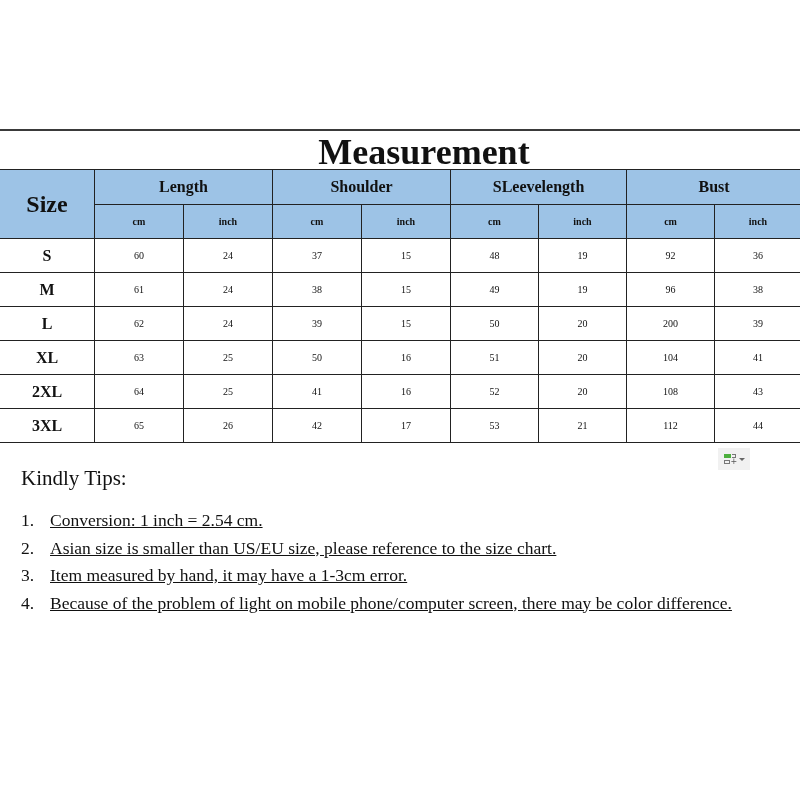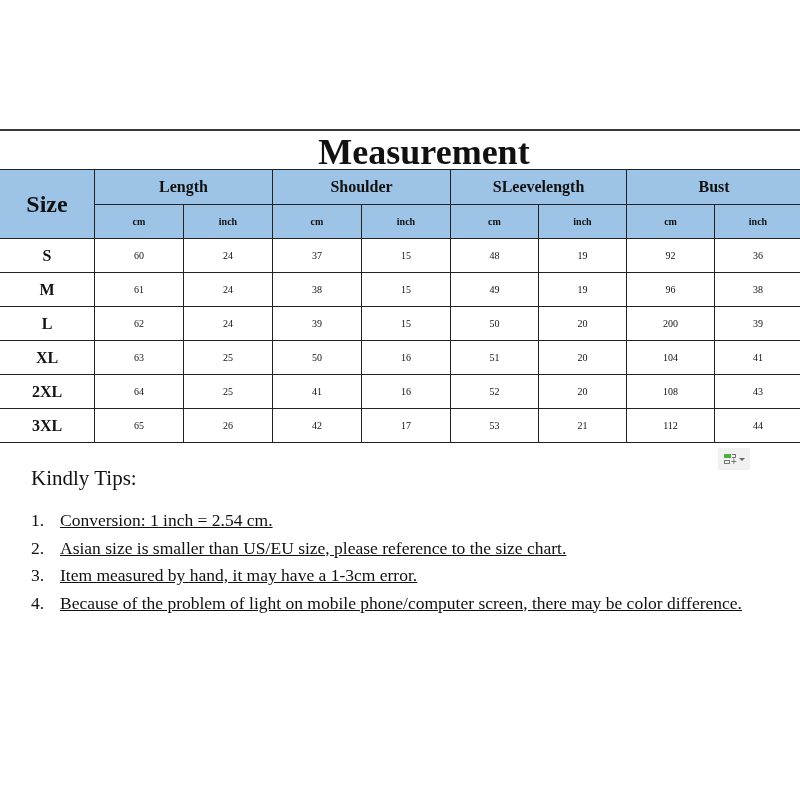--- a/index.html
+++ b/index.html
@@ -24,21 +24,21 @@
   td, th {
     border: 1.5px solid #222; text-align: center; padding: 0;
   }
   th { background: #9dc3e6; font-weight: bold; }
   .h1 th { height: 34px; font-size: 16px; }
   .h2 th { height: 33px; font-size: 10px; }
   th.size { font-size: 24px; }
   td { height: 33px; font-size: 10px; }
   td.sz { font-weight: bold; font-size: 16px; }
   .tips {
-    position: absolute; left: 31px; top: 466px; width: 720px;
+    position: absolute; left: 21px; top: 466px; width: 720px;
   }
   .tips-title { font-size: 21px; margin: 0 0 16px 0; }
   .tips ol { margin: 0; padding: 0; list-style: none; }
   .tips li { font-size: 17.5px; line-height: 27.5px; display: flex; }
   .tips li .n { width: 29px; flex: none; }
   .tips li .t { flex: 1; text-decoration: underline; }
   .fmt-btn {
     position: absolute; left: 718px; top: 448px; width: 32px; height: 22px;
     background: #f1f1f1; display: flex; align-items: center; justify-content: center; gap: 3px;
   }

